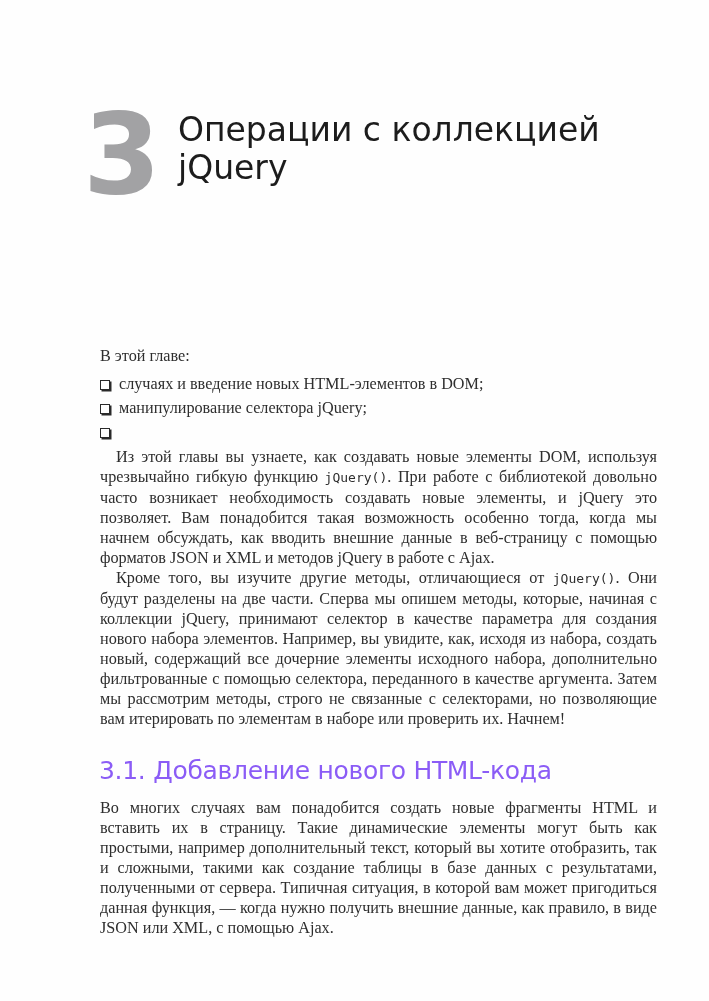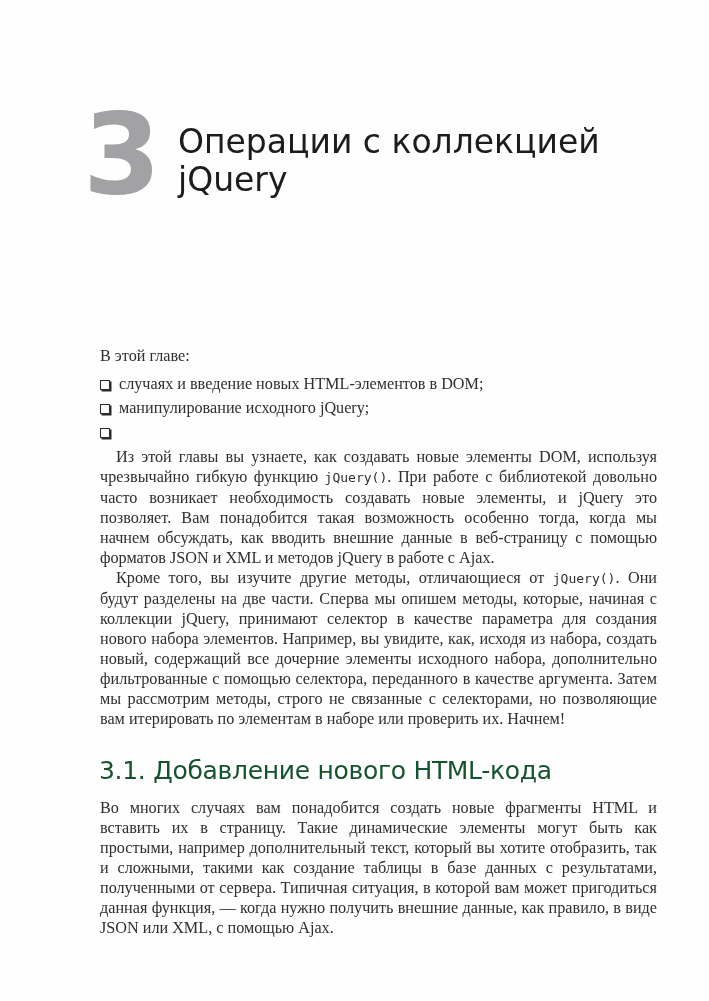--- a/index.html
+++ b/index.html
@@ -27,21 +27,21 @@
       font-family: "DejaVu Sans", sans-serif;
       font-weight: bold;
       font-size: 112px;
       line-height: 112px;
       color: #a2a2a4;
       letter-spacing: -2px;
     }
     .chapter-title {
       position: absolute;
       left: 178px;
-      top: 123px;
+      top: 111px;
       font-family: "DejaVu Sans", sans-serif;
       font-size: 33px;
       line-height: 38px;
       color: #1c1c1c;
       font-weight: normal;
       width: 480px;
     }
     .content {
       position: absolute;
       left: 100px;
@@ -83,21 +83,21 @@
     }
     p.body.noindent { text-indent: 0; }
     code {
       font-family: "DejaVu Sans Mono", monospace;
       font-size: 13px;
     }
     .section-heading {
       font-family: "DejaVu Sans", sans-serif;
       font-size: 25px;
       line-height: 30px;
-      color: #14532d;
+      color: #8b5cf6;
       margin: 27px 0 12px -1px;
       font-weight: normal;
       letter-spacing: -0.3px;
     }
   </style>
 </head>
 <body>
 
 <div class="page">
 
@@ -112,21 +112,21 @@
 
     <p class="intro-label">В этой главе:</p>
 
     <ul class="bullets">
       <li>
         <span class="bullet-box"></span>
         <span>случаях и введение новых HTML-элементов в DOM;</span>
       </li>
       <li>
         <span class="bullet-box"></span>
-        <span>манипулирование исходного jQuery;</span>
+        <span>манипулирование селектора jQuery;</span>
       </li>
       <li>
         <span class="bullet-box"></span>
       </li>
     </ul>
 
     <p class="body"><span>Из этой главы вы узнаете, как создавать новые элементы DOM, используя чрезвычайно гибкую функцию </span><code>jQuery()</code><span>. При работе с библиотекой довольно часто возникает необходимость создавать новые элементы, и jQuery это позволяет. Вам понадобится такая возможность особенно тогда, когда мы начнем обсуждать, как вводить внешние данные в веб-страницу с помощью форматов JSON и XML и методов jQuery в работе с Ajax.</span></p>
 
     <p class="body"><span>Кроме того, вы изучите другие методы, отличающиеся от </span><code>jQuery()</code><span>. Они будут разделены на две части. Сперва мы опишем методы, которые, начиная с коллекции jQuery, принимают селектор в качестве параметра для создания нового набора элементов. Например, вы увидите, как, исходя из набора, создать новый, содержащий все дочерние элементы исходного набора, дополнительно фильтрованные с помощью селектора, переданного в качестве аргумента. Затем мы рассмотрим методы, строго не связанные с селекторами, но позволяющие вам итерировать по элементам в наборе или проверить их. Начнем!</span></p>
 

